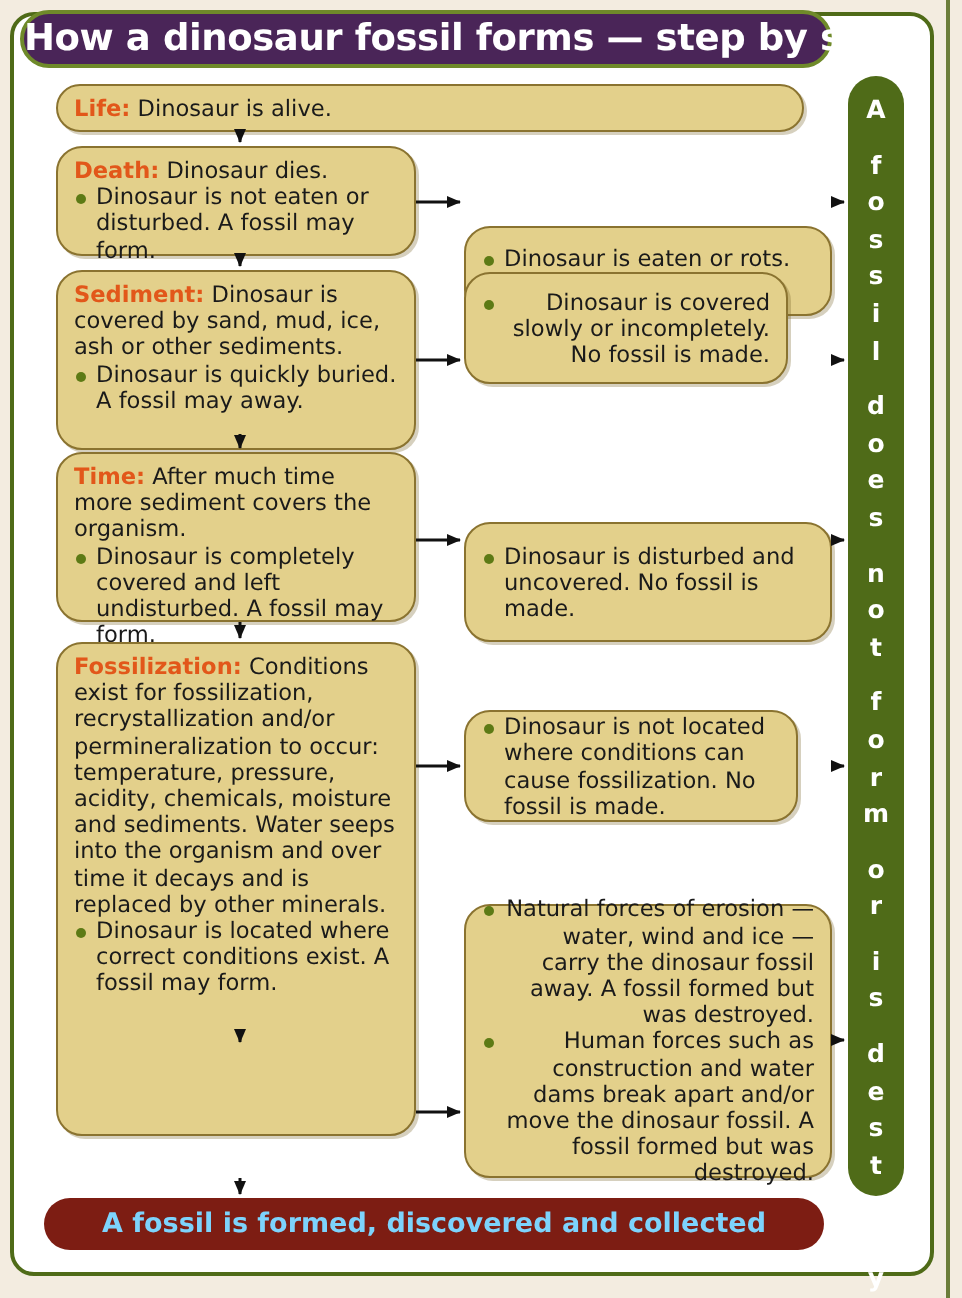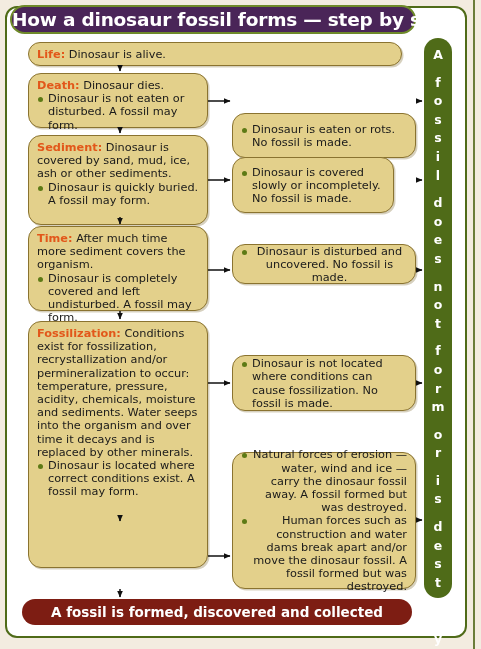--- a/index.html
+++ b/index.html
@@ -139,21 +139,21 @@
 
   
   #result-banner {
     position: absolute;
     left: 22px;
     top: 599px;
     width: 390px;
     height: 26px;
     background: #7d1d13;
     border-radius: 13px;
-    color: #ffffff;
+    color: #7dd3fc;
     font-weight: bold;
     font-size: 13.5px;
     line-height: 26px;
     text-align: center;
     white-space: nowrap;
   }
 
   
   .conn {
     position: absolute;
@@ -177,21 +177,21 @@
   <div class="node" style="left:28px; top:73px; width:180px; height:55px;">
     <p><span class="lead">Death:</span> <span>Dinosaur dies.</span></p>
     <ul>
       <li>Dinosaur is not eaten or disturbed. A fossil may form.</li>
     </ul>
   </div>
 
   <div class="node" style="left:28px; top:135px; width:180px; height:90px;">
     <p><span class="lead">Sediment:</span> <span>Dinosaur is covered by sand, mud, ice, ash or other sediments.</span></p>
     <ul>
-      <li>Dinosaur is quickly buried. A fossil may form.</li>
+      <li>Dinosaur is quickly buried. A fossil may away.</li>
     </ul>
   </div>
 
   <div class="node" style="left:28px; top:226px; width:180px; height:85px;">
     <p><span class="lead">Time:</span> <span>After much time more sediment covers the organism.</span></p>
     <ul>
       <li>Dinosaur is completely covered and left undisturbed. A fossil may form.</li>
     </ul>
   </div>
 
@@ -202,33 +202,33 @@
     </ul>
   </div>
 
 
   <div class="node centered" style="left:232px; top:79px; width:184px; height:45px;margin-top:34px;">
     <ul style="width:100%;">
       <li>Dinosaur is eaten or rots. No fossil is made.</li>
     </ul>
   </div>
 
-  <div class="node centered" style="left:232px; top:157px; width:162px; height:56px;">
+  <div class="node centered" style="left:232px; top:136px; width:162px; height:56px;text-align:right;">
     <ul style="width:100%;">
       <li>Dinosaur is covered slowly or incompletely. No fossil is made.</li>
     </ul>
   </div>
 
-  <div class="node centered" style="left:232px; top:244px; width:184px; height:40px;text-align:center;">
+  <div class="node centered" style="left:232px; top:261px; width:184px; height:60px;">
     <ul style="width:100%;">
       <li>Dinosaur is disturbed and uncovered. No fossil is made.</li>
     </ul>
   </div>
 
-  <div class="node centered" style="left:232px; top:355px; width:184px; height:56px;">
+  <div class="node centered" style="left:232px; top:355px; width:167px; height:56px;">
     <ul style="width:100%;">
       <li>Dinosaur is not located where conditions can cause fossilization. No fossil is made.</li>
     </ul>
   </div>
 
   <div class="node centered" style="left:232px; top:452px; width:184px; height:137px;text-align:right;">
     <ul style="width:100%;">
       <li>Natural forces of erosion — water, wind and ice — carry the dinosaur fossil away. A fossil formed but was destroyed.</li>
       <li>Human forces such as construction and water dams break apart and/or move the dinosaur fossil. A fossil formed but was destroyed.</li>
     </ul>

